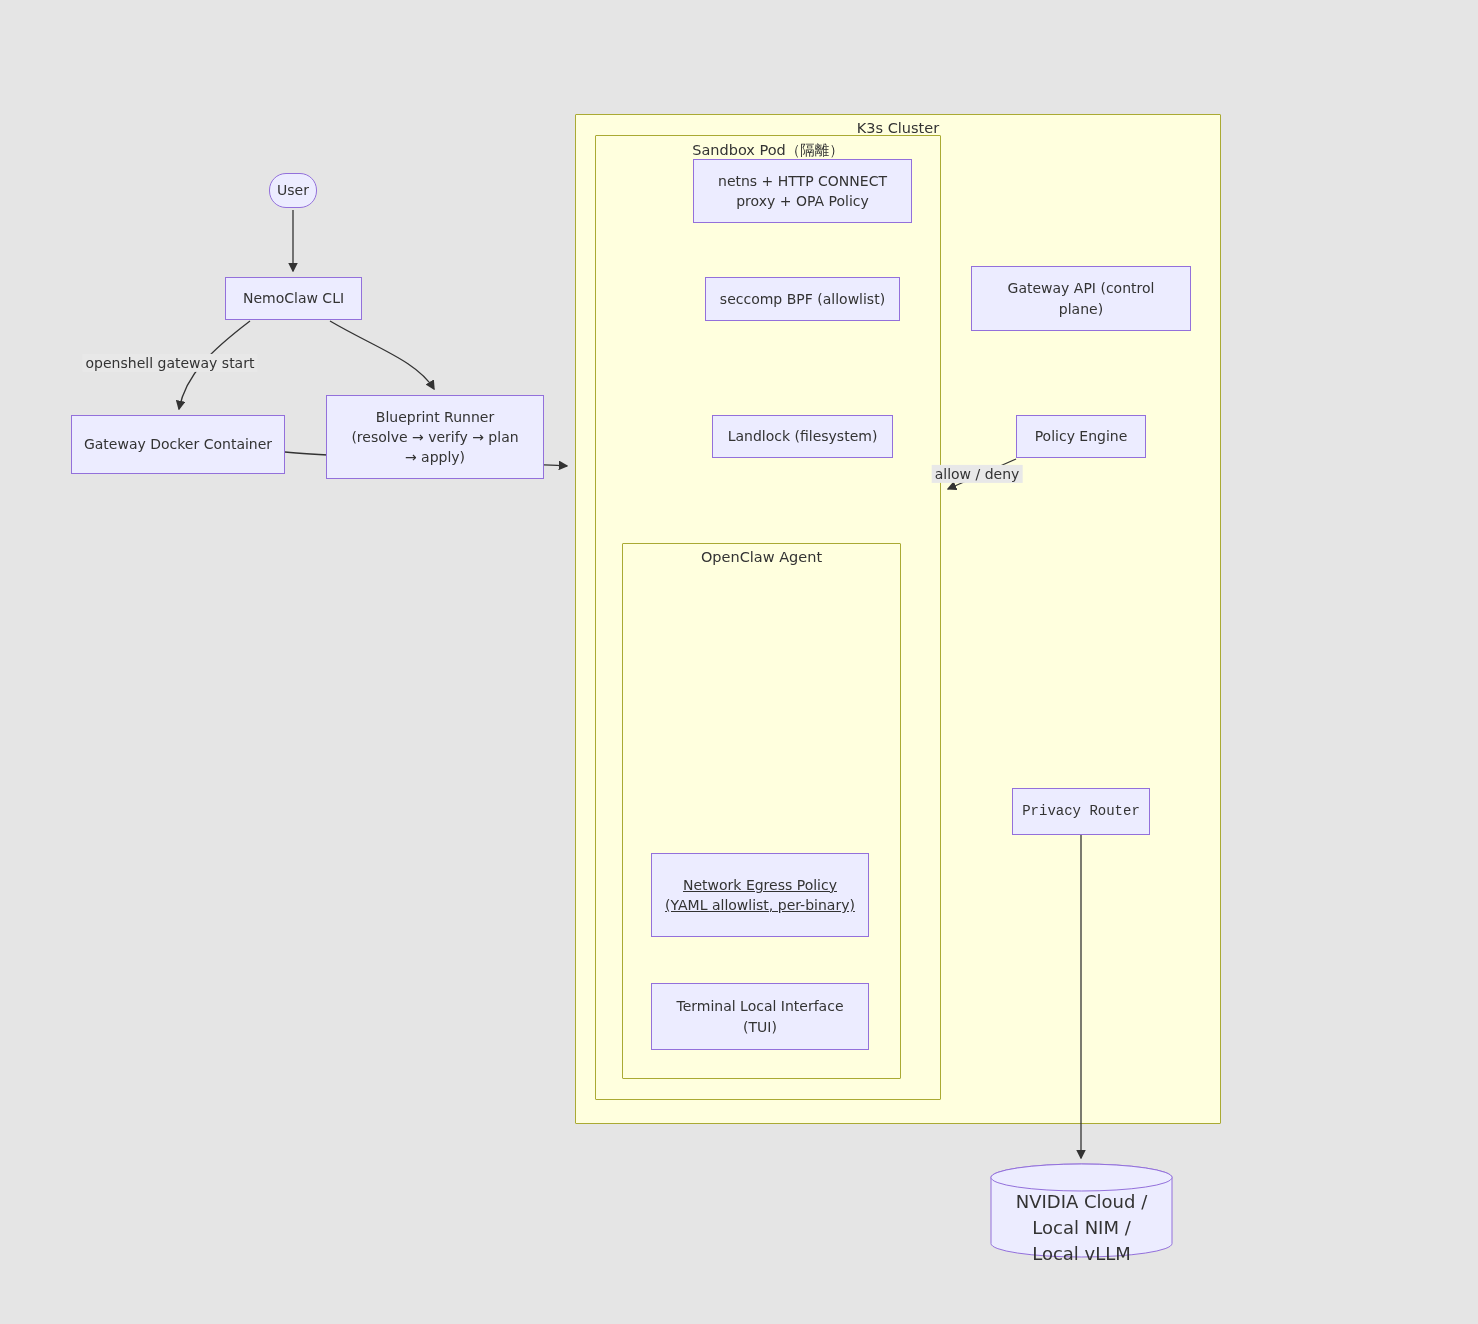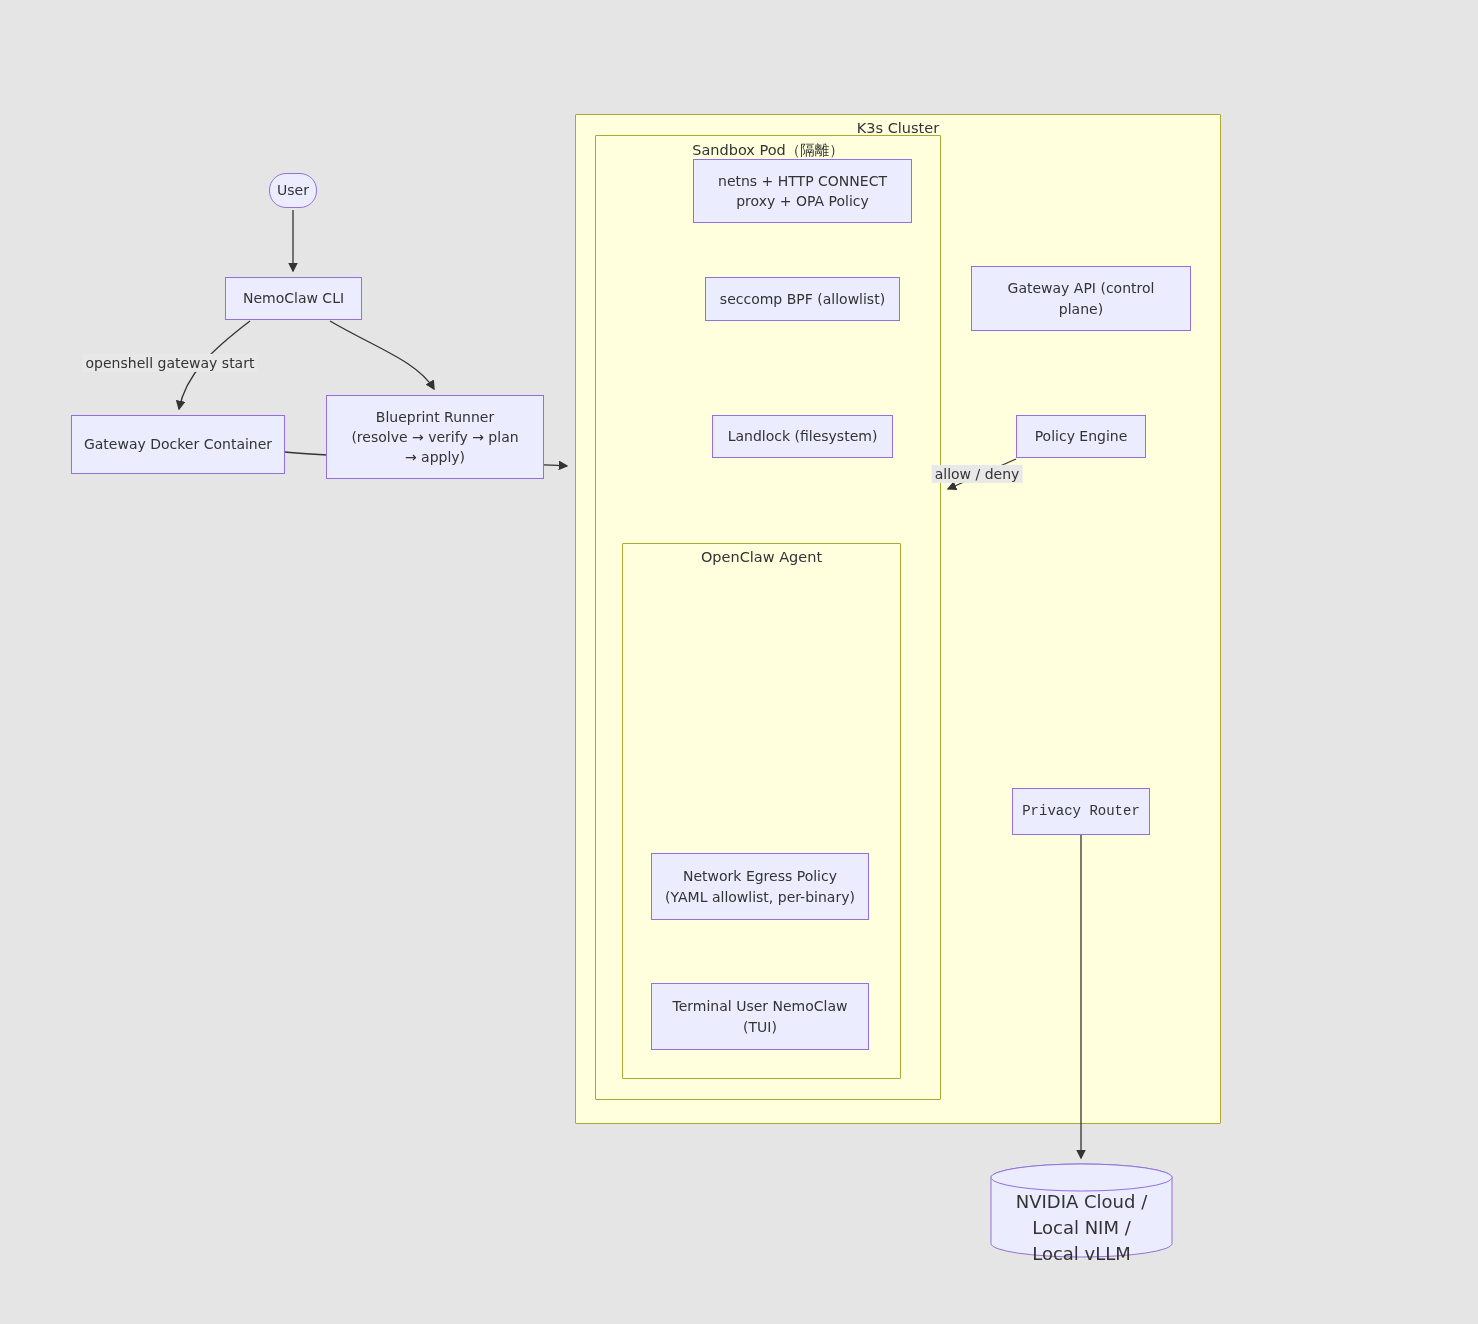--- a/index.html
+++ b/index.html
@@ -113,24 +113,24 @@
 
   <div class="node" style="left:971px;top:266px;width:220px;height:65px;">Gateway API (control
 plane)</div>
 
   <div class="node" style="left:712px;top:415px;width:181px;height:43px;">Landlock (filesystem)</div>
 
   <div class="node" style="left:1016px;top:415px;width:130px;height:43px;">Policy Engine</div>
 
 
 
-  <div class="node" style="left:651px;top:853px;width:218px;height:67px;">Network Egress Policy
+  <div class="node" style="left:651px;top:853px;width:218px;height:84px;text-decoration:underline;">Network Egress Policy
 (YAML allowlist, per-binary)</div>
 
-  <div class="node" style="left:651px;top:983px;width:218px;height:67px;">Terminal User NemoClaw
+  <div class="node" style="left:651px;top:983px;width:218px;height:67px;">Terminal Local Interface
 (TUI)</div>
 
   <div class="node" style="left:1012px;top:788px;width:138px;height:47px;font-family:Liberation Mono, monospace;">Privacy Router</div>
 
   <div class="cylinder">
     <svg width="183" height="95" viewBox="0 0 183 95">
       <path d="M1,14.5 a90.5,13.5 0 0,1 181,0 v66 a90.5,13.5 0 0,1 -181,0 z" fill="#ECECFF" stroke="#9370DB" stroke-width="1"></path>
       <ellipse cx="91.5" cy="14.5" rx="90.5" ry="13.5" fill="#ECECFF" stroke="#9370DB" stroke-width="1"></ellipse>
     </svg>
     <div class="cyl-label">NVIDIA Cloud / Local NIM /

